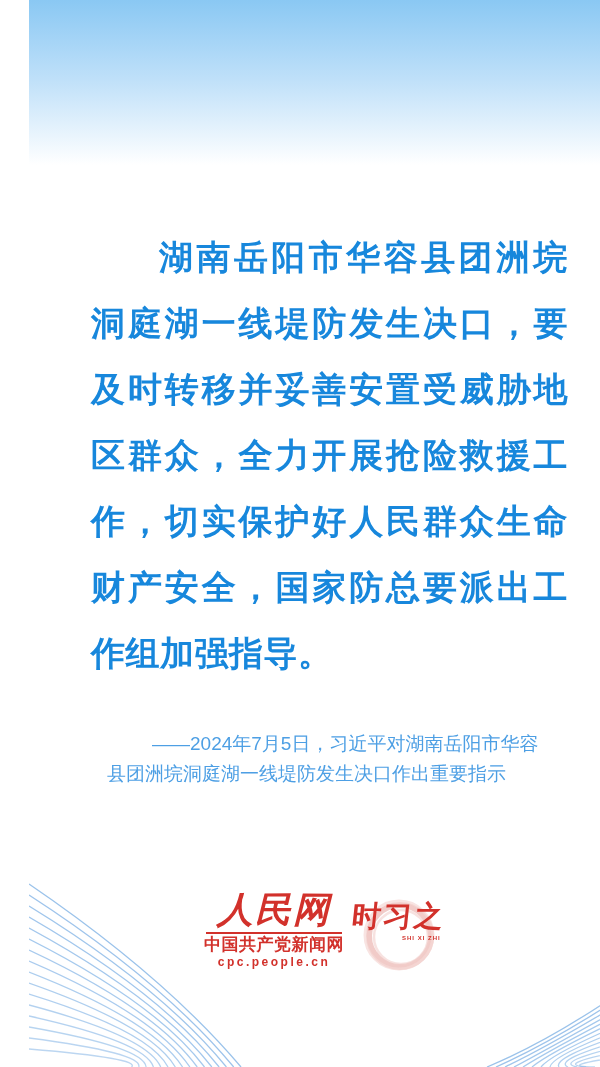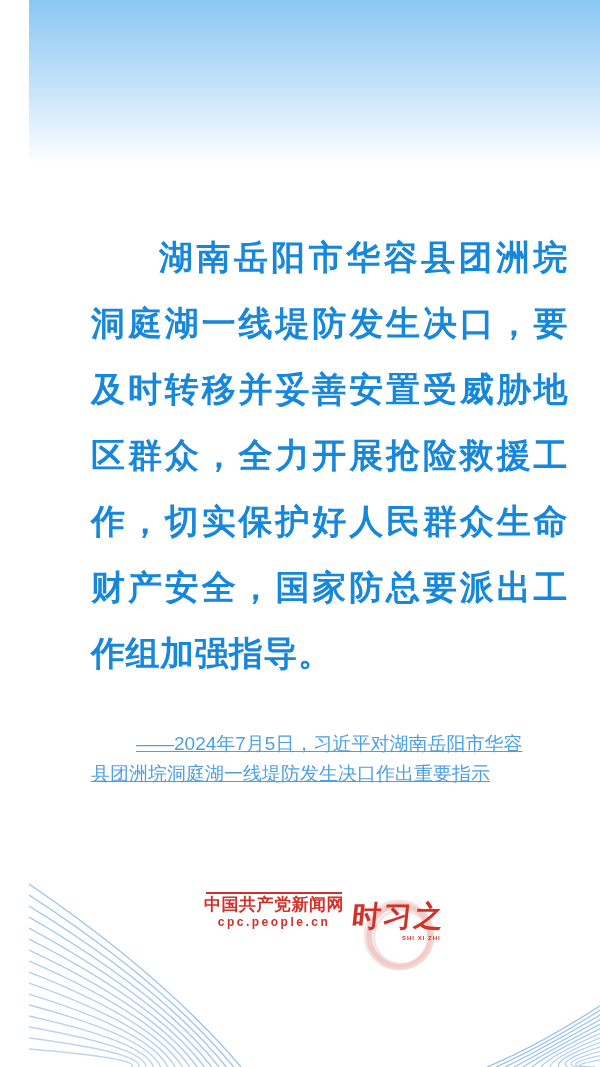--- a/index.html
+++ b/index.html
@@ -41,28 +41,27 @@
     font-weight: 700;
     color: var(--quote-blue, #1787DC);
     text-align: justify;
     text-indent: 2em;
     letter-spacing: 0.5px;
   }
 
   .attribution {
     position: absolute;
     top: 729px;
-    left: 62px;
+    left: 78px;
     width: 450px;
     font-size: 19px;
     line-height: 30px;
     color: var(--attr-blue, #4D9FE4);
     text-indent: 45px;
     font-weight: 500;
-    text-decoration: underline;
   }
 
   .logos {
     position: absolute;
     top: 890px;
     left: 0;
     width: 600px;
     display: flex;
     justify-content: center;
     align-items: flex-start;
@@ -157,20 +156,21 @@
 
   <main class="quote-block">
     <p>湖南岳阳市华容县团洲垸洞庭湖一线堤防发生决口，要及时转移并妥善安置受威胁地区群众，全力开展抢险救援工作，切实保护好人民群众生命财产安全，国家防总要派出工作组加强指导。</p>
   </main>
 
   <p class="attribution">——2024年7月5日，习近平对湖南岳阳市华容县团洲垸洞庭湖一线堤防发生决口作出重要指示</p>
 
   <footer class="logos">
 
     <div class="people-logo">
+      <div class="people-script">人民网</div>
       <div class="people-divider"></div>
       <div class="people-site">中国共产党新闻网</div>
       <div class="people-domain">cpc.people.cn</div>
     </div>
 
     <div class="shixizhi-logo">
       <svg class="shixizhi-ring" width="108" height="86" viewBox="0 0 108 86" xmlns="http://www.w3.org/2000/svg">
         <circle cx="54" cy="46" r="31" fill="none" stroke="#EFC5C2" stroke-width="6" opacity="0.9"></circle>
         <circle cx="53" cy="45" r="34" fill="none" stroke="#F5D8D6" stroke-width="3" opacity="0.7"></circle>
         <circle cx="55" cy="47" r="27" fill="none" stroke="#F2CFCC" stroke-width="2.5" opacity="0.6"></circle>

